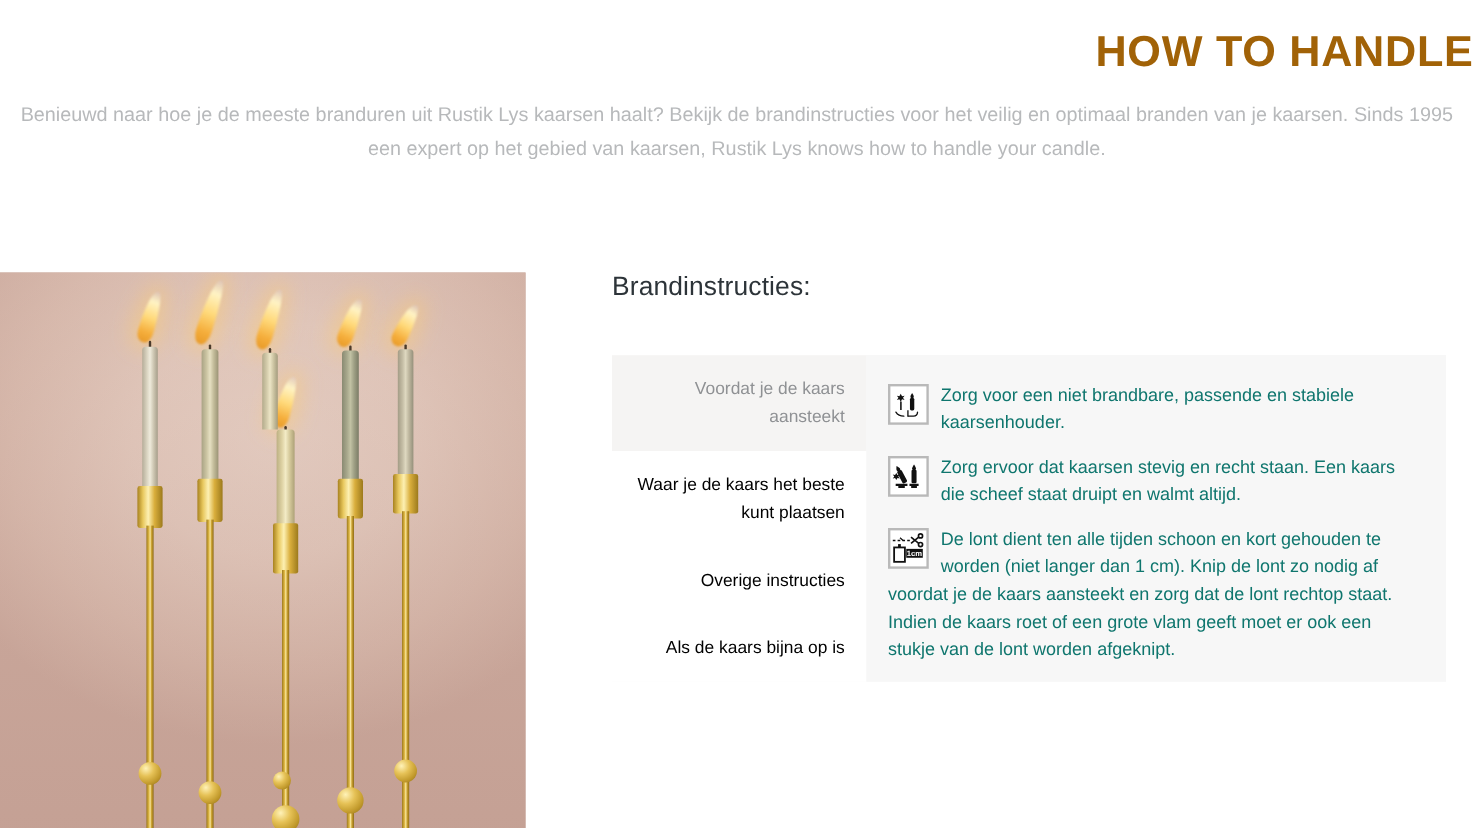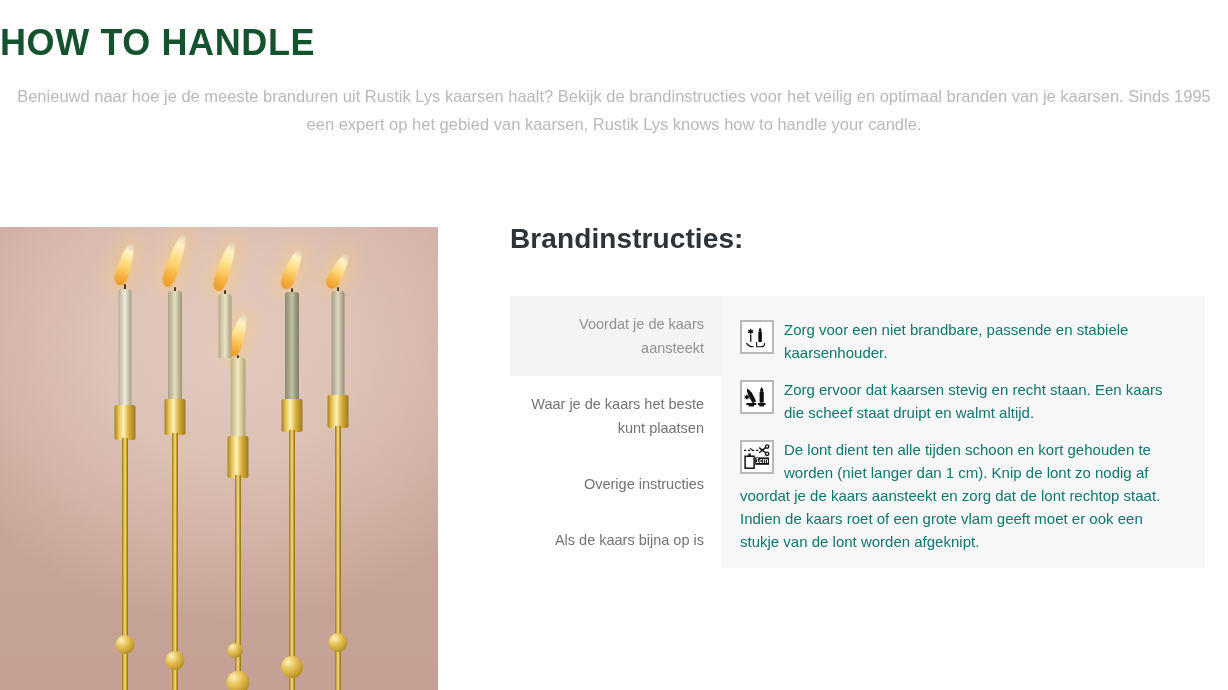--- a/index.html
+++ b/index.html
@@ -13,26 +13,26 @@
   }
 
   .page { position: relative; width: 1228px; height: 690px; background:#fff; }
 
   
   .header-block {
     position: absolute; top: 0; left: 0; width: 1228px;
   }
   .main-title {
     margin-top: 22px;
-    text-align: left;
+    text-align: right;
     font-size: 36px;
     line-height: 41px;
     font-weight: 700;
     letter-spacing: 0.6px;
-    color: #14532d;
+    color: #a16207;
   }
   .main-title .t-line { display: block; }
 
   .intro-paragraph {
     margin: 19px auto 0 auto;
     width: 1213px;
     text-align: center;
     font-size: 16.5px;
     line-height: 28px;
     color: #b7b9bb;
@@ -90,23 +90,23 @@
   .holder-ball {
     position: absolute; left: 50%; transform: translateX(-50%);
     width: 19px; height: 19px; border-radius: 50%;
     background: radial-gradient(circle at 32% 28%, #fff2b8 0%, #e6c257 35%, #c29a2c 68%, #8a6a15 100%);
   }
 
   
   .right-col { position: absolute; left: 510px; top: 222px; width: 700px; }
 
   .section-heading {
-    font-size: 28px;
+    font-size: 22px;
     line-height: 34px;
-    font-weight: 700;
+    font-weight: 400;
     color: #2d3439;
     letter-spacing: 0.1px;
   }
 
   .accordion-wrap {
     position: absolute; left: 510px; top: 296px;
     width: 695px; height: 272px;
     background: #f7f7f7;
     display: flex;
   }
@@ -115,21 +115,21 @@
     width: 212px;
     flex: 0 0 212px;
     padding-top: 0;
     background: #ffffff;
     text-align: right;
   }
   .tab-item {
     padding: 16px 18px 16px 18px;
     font-size: 14.5px;
     line-height: 24px;
-    color: #737373;
+    color: #000000;
     background: #ffffff;
     cursor: pointer;
   }
   .tab-item.is-active {
     background: #f5f4f3;
     color: #8f9194;
     font-weight: 500;
   }
 
   .tab-panel {

